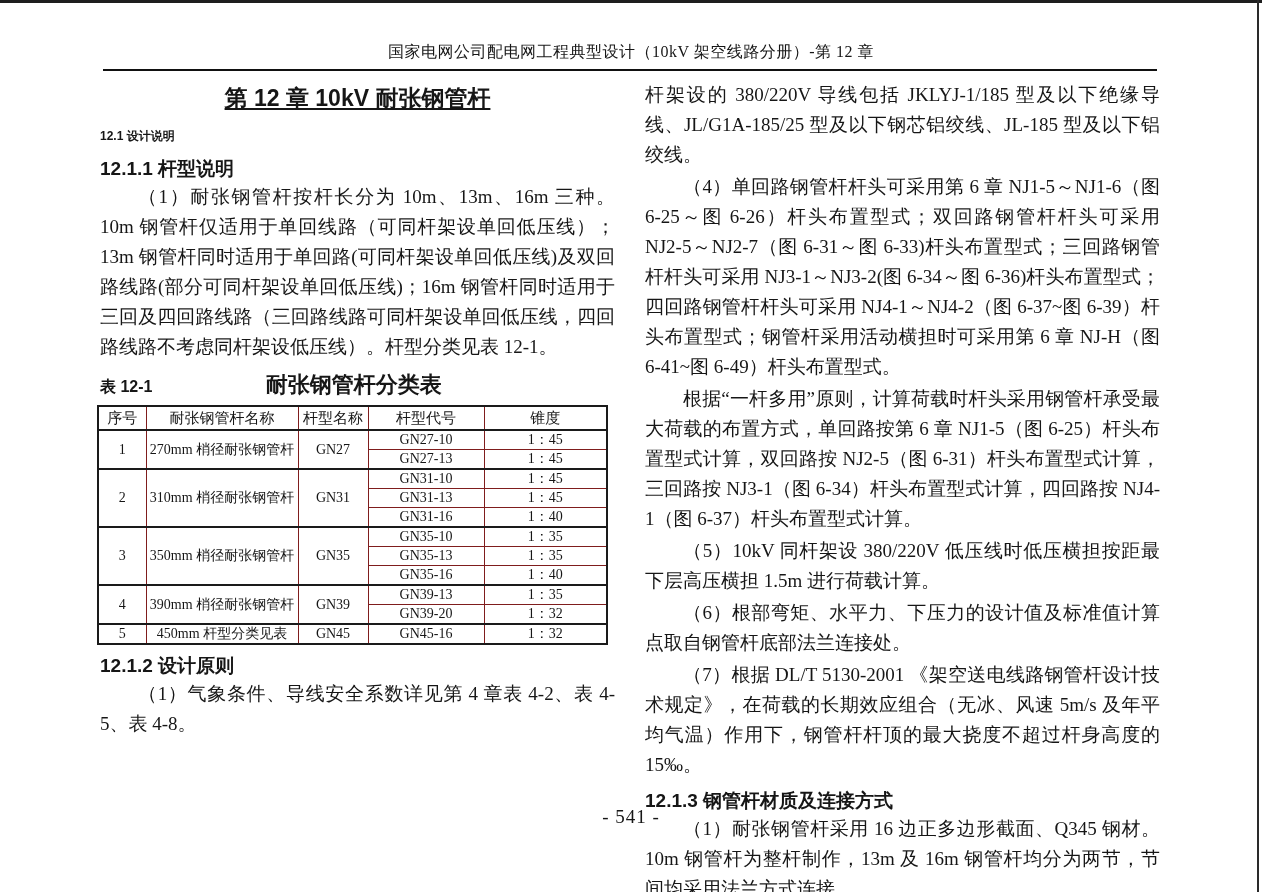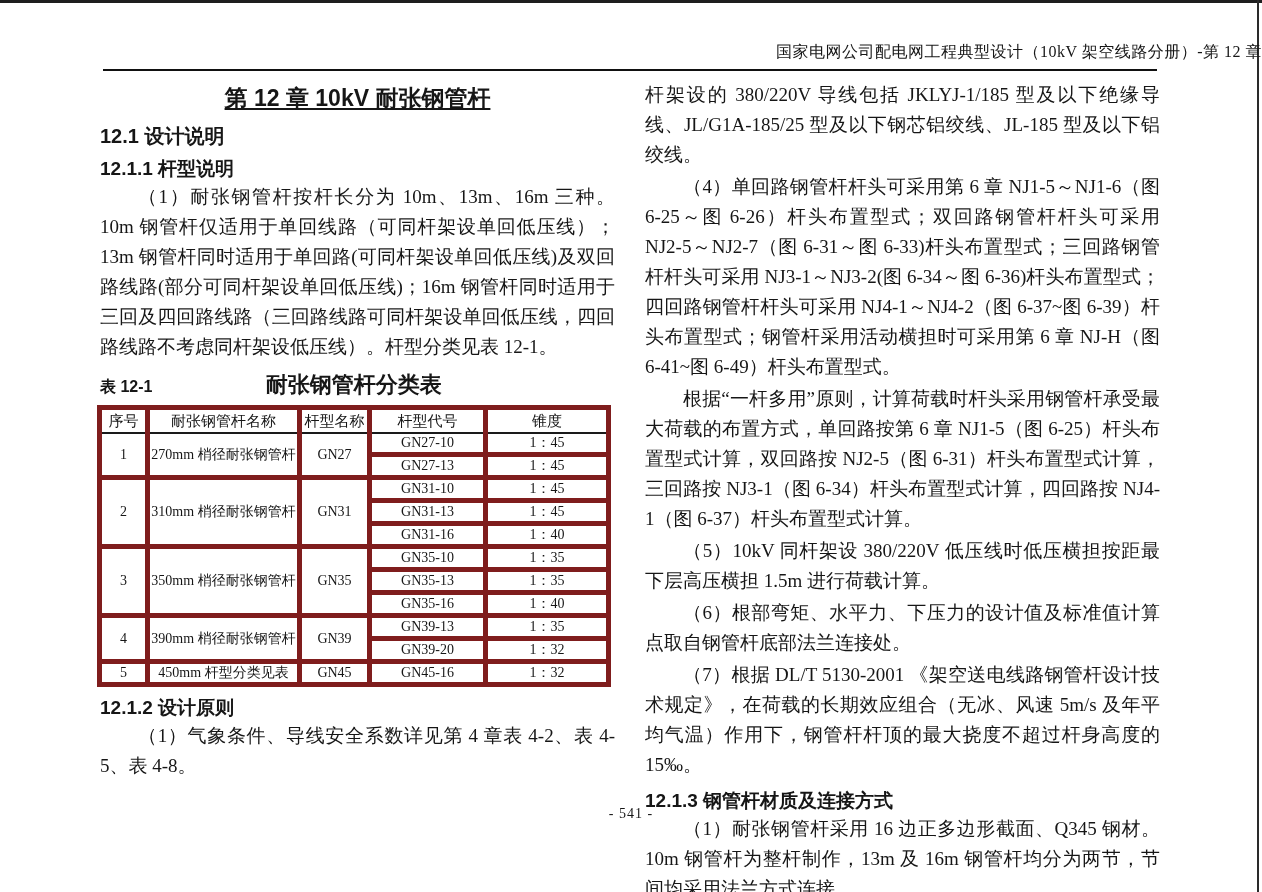--- a/index.html
+++ b/index.html
@@ -4,37 +4,37 @@
 <style>
   html,body{margin:0;padding:0;}
   body{
     width:1262px;height:892px;position:relative;background:#ffffff;
     font-family:"Liberation Serif","DejaVu Serif",serif;color:#161616;
     overflow:hidden;
   }
   .frame-top{position:absolute;top:0;left:0;width:1262px;height:3px;background:#1e1e1e;}
   .frame-right{position:absolute;top:0;left:1257px;width:2px;height:892px;background:#2a2a2a;}
   .page-header{
-    position:absolute;top:42px;left:0;width:1262px;text-align:right;
+    position:absolute;top:42px;left:0;width:1262px;text-align:center;
     font-size:16px;letter-spacing:.5px;
   }
   .header-rule{position:absolute;top:69px;left:103px;width:1054px;height:2px;background:#111;}
   .content{
     position:absolute;top:78px;left:100px;width:1060px;
     display:flex;gap:30px;
   }
   .col{width:515px;}
   .chapter-title{
     font-family:"Liberation Sans","DejaVu Sans",sans-serif;
     font-weight:bold;font-size:23px;text-align:center;
     margin:4px 0 0 0;line-height:32px;text-decoration:underline;
   }
   .sec-h2{
     font-family:"Liberation Sans","DejaVu Sans",sans-serif;
-    font-weight:bold;font-size:20px;margin:10px 0 0 0;line-height:24px;
+    font-weight:bold;font-size:12px;margin:10px 0 0 0;line-height:24px;
   }
   .sec-h3{
     font-family:"Liberation Sans","DejaVu Sans",sans-serif;
     font-weight:bold;font-size:19px;margin:9px 0 0 0;line-height:23px;
   }
   .body-p{
     font-size:19px;line-height:30px;text-align:justify;
     text-indent:2em;margin:2px 0 0 0;
   }
   .no-indent{text-indent:0;}
@@ -43,30 +43,30 @@
     display:flex;align-items:baseline;margin:8px 0 0 0;
     font-family:"Liberation Sans","DejaVu Sans",sans-serif;font-weight:bold;
   }
   .table-caption .cap-label{font-size:16px;flex:0 0 auto;}
   .table-caption .cap-title{font-size:22px;flex:1 1 auto;text-align:center;padding-right:60px;}
   .cls-table{
     border-collapse:collapse;table-layout:fixed;width:509px;
     margin:5px 0 0 -3px;font-size:14px;
   }
   .cls-table th,.cls-table td{
-    border:5px solid #7f1d1d;text-align:center;vertical-align:middle;
+    border:1px solid #7f1d1d;text-align:center;vertical-align:middle;
     padding:0;height:18px;line-height:16px;font-weight:normal;
     overflow:hidden;white-space:nowrap;
   }
   .cls-table{border:2px solid #1a1a1a;}
   .cls-table thead th{height:22px;border-bottom:2px solid #1a1a1a;font-size:15px;}
   .cls-table tr.group-start td{border-top:2px solid #1a1a1a;}
   .page-footer{
     position:absolute;top:806px;left:0;width:1262px;text-align:center;
-    font-size:14px;letter-spacing:1px;
+    font-size:19px;letter-spacing:1px;
   }
 </style>
 </head>
 <body>
 
 <div class="frame-top"></div>
 <div class="frame-right"></div>
 
 <div class="page-header">国家电网公司配电网工程典型设计（10kV 架空线路分册）-第 12 章</div>
 <div class="header-rule"></div>

